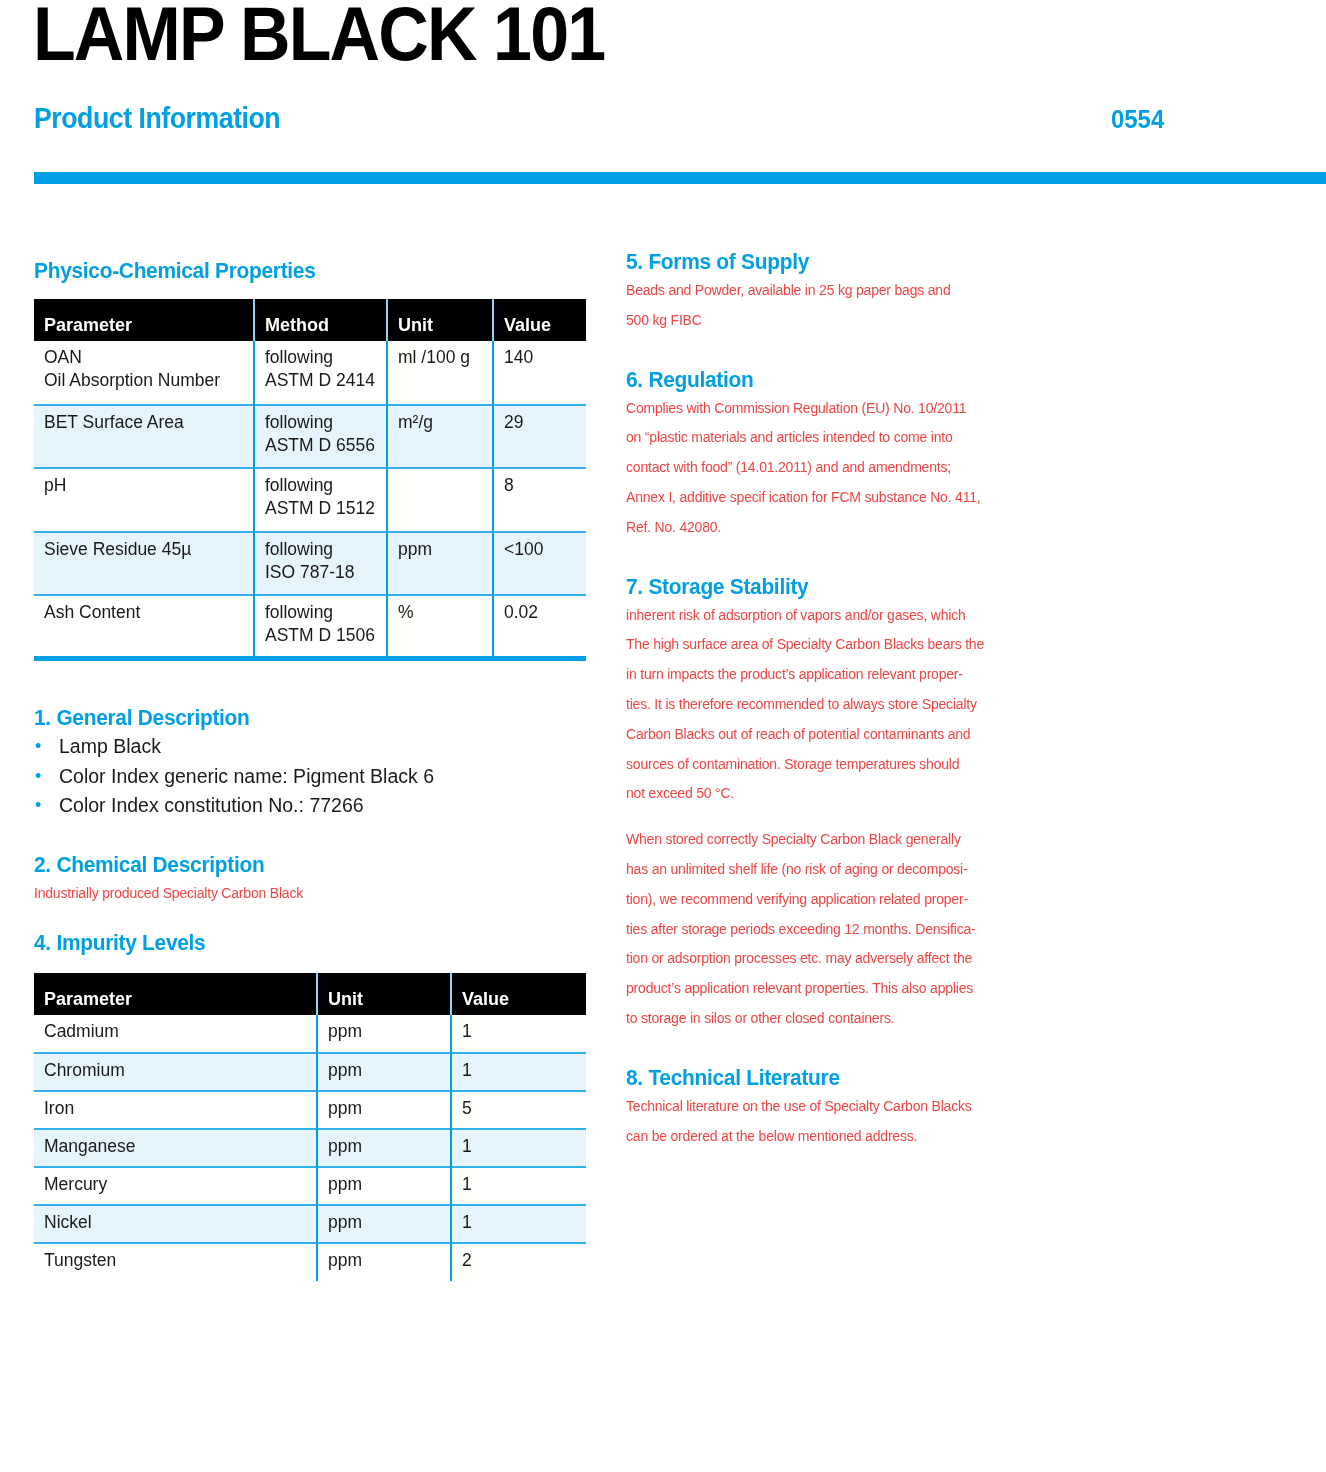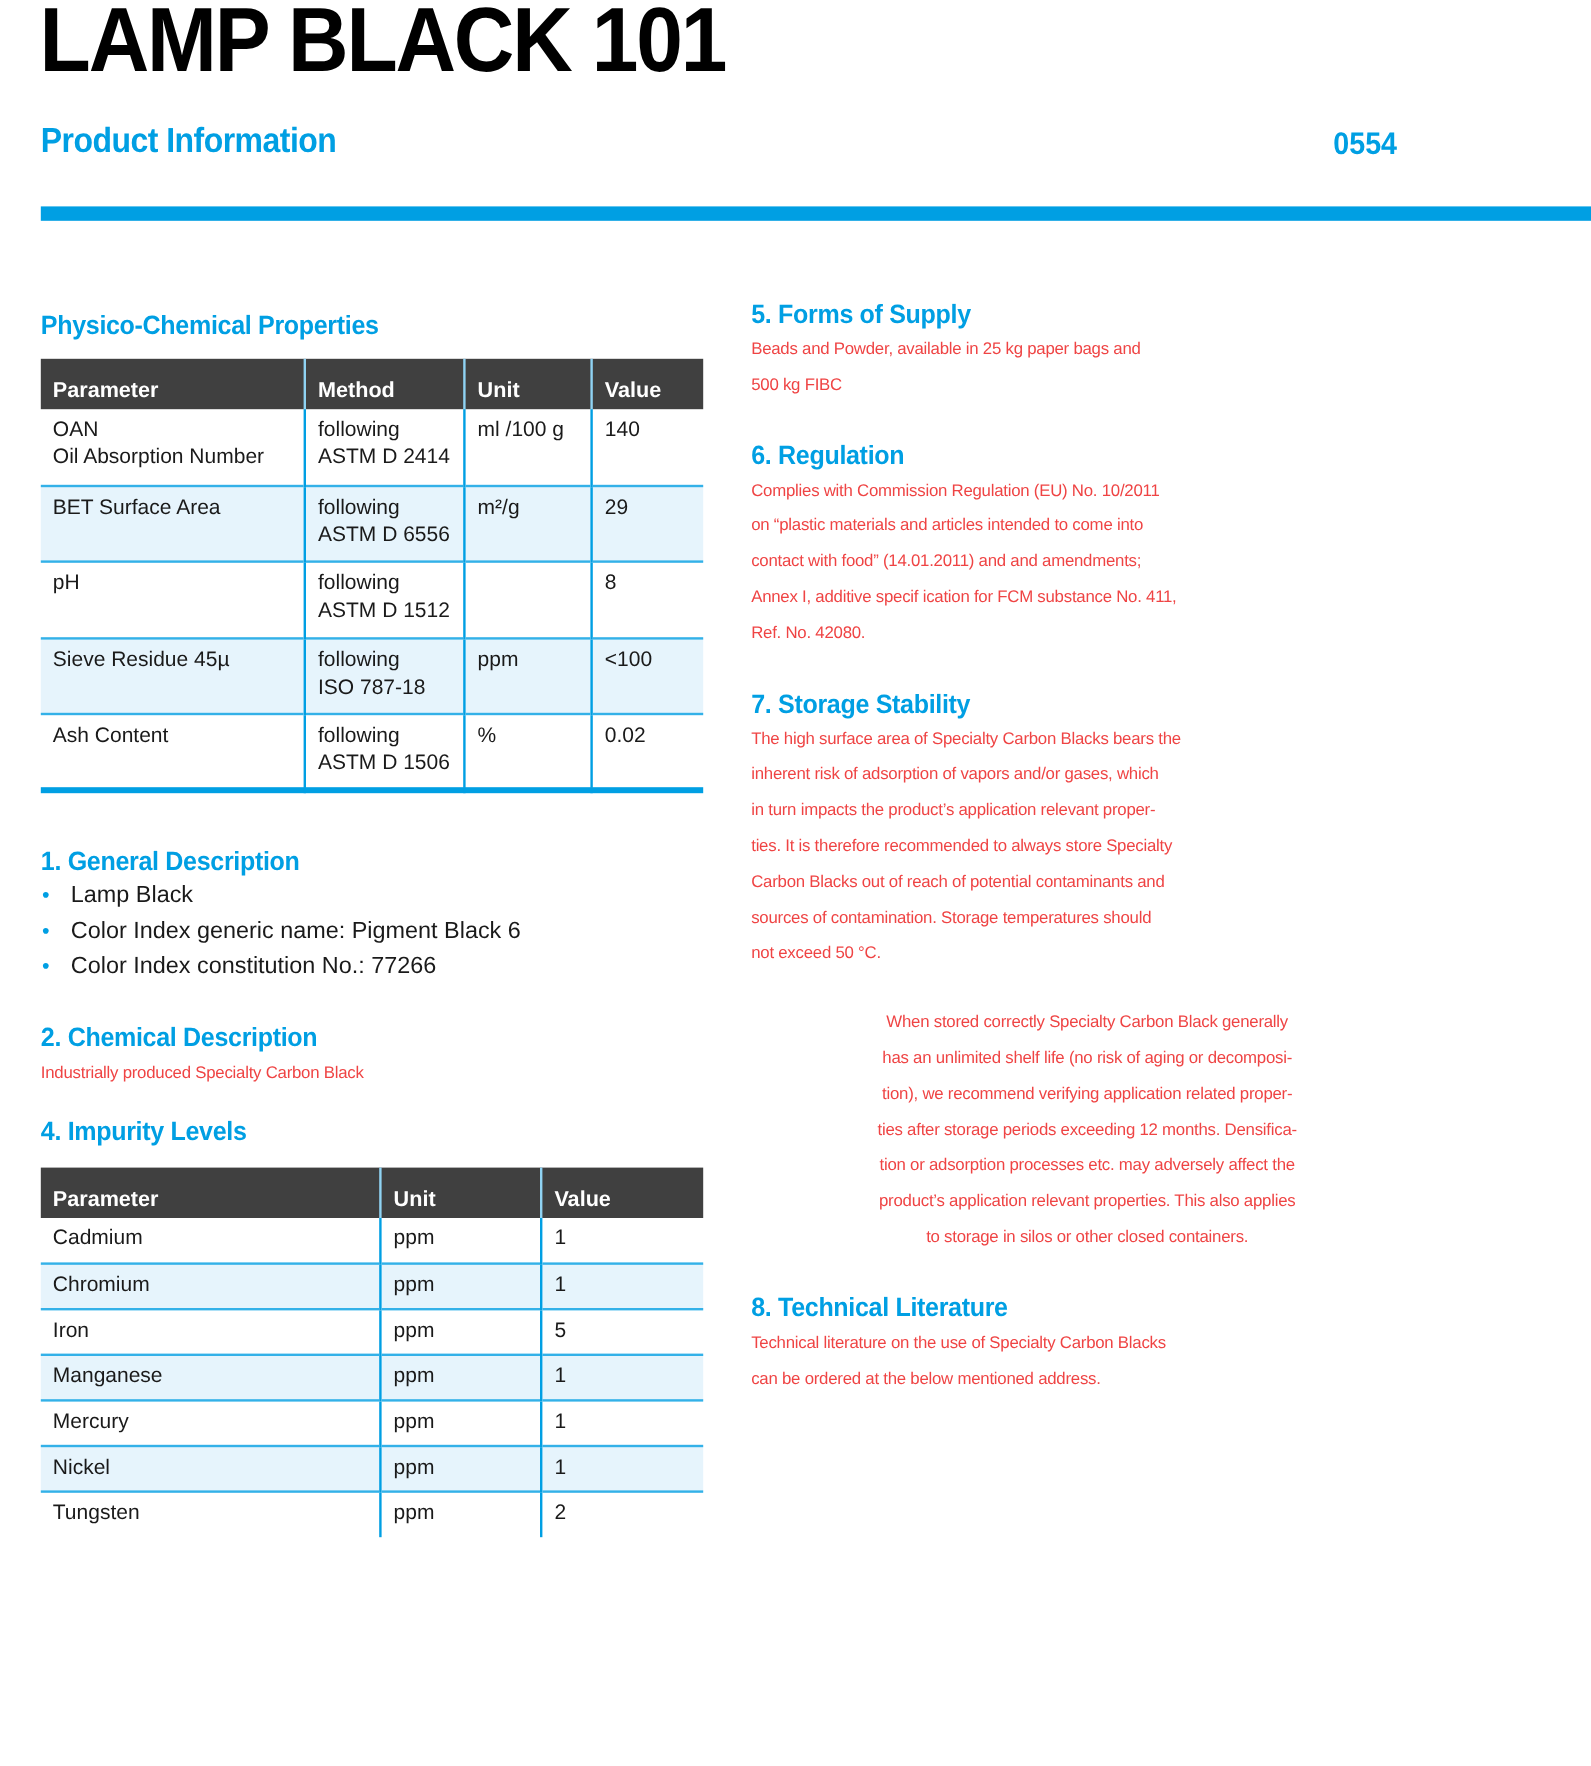--- a/index.html
+++ b/index.html
@@ -11,21 +11,21 @@
   .doc-number { position: absolute; left: 1111px; top: 104px; font-size: 26px; font-weight: bold; color: #009fe3; transform: scaleX(0.92); transform-origin: left top; }
   .header-rule { position: absolute; left: 34px; top: 172px; width: 1292px; height: 12px; background: #009fe3; }
 
   .col-left { position: absolute; left: 34px; top: 257px; width: 552px; }
   .col-right { position: absolute; left: 626px; top: 248px; width: 560px; }
 
   .h2 { font-size: 22px; font-weight: bold; color: #009fe3; letter-spacing: -0.3px; line-height: 28px; transform: scaleX(0.95); transform-origin: left top; white-space: nowrap; }
   .para { font-size: 14px; line-height: 29.8px; color: #ef4444; letter-spacing: -0.2px; }
 
   table { border-collapse: collapse; width: 552px; font-size: 17.5px; }
-  table th { background: #404040; color: #fff; font-weight: bold; text-align: left; padding: 12px 8px 5px 10px; font-size: 18px; border-left: 2px solid #8fd3f3; height: 42px; vertical-align: bottom; }
+  table th { background: #000000; color: #fff; font-weight: bold; text-align: left; padding: 12px 8px 5px 10px; font-size: 18px; border-left: 2px solid #8fd3f3; height: 42px; vertical-align: bottom; }
   table th:first-child { border-left: none; }
   table td { padding: 5px 8px 4px 10px; vertical-align: top; border-left: 2px solid #009fe3; border-top: 2px solid #33b1e8; line-height: 23px; }
   table td:first-child { border-left: none; }
   table tr:first-child td { border-top: none; }
   table tbody tr:nth-child(even) td { background: #e6f4fc; }
 
   .phys-table { margin-top: 14px; border-bottom: 5px solid #009fe3; }
   .phys-table td { height: 63.5px; }
   .phys-table col.c1 { width: 220px; }
   .phys-table col.c2 { width: 133px; }
@@ -191,29 +191,29 @@
       <div>on “plastic materials and articles intended to come into</div>
       <div>contact with food” (14.01.2011) and and amendments;</div>
       <div>Annex I, additive specif ication for FCM substance No. 411,</div>
       <div>Ref. No. 42080.</div>
     </div>
   </div>
 
   <div class="sec" style="margin-top:30px;">
     <div class="h2">7. Storage Stability</div>
     <div class="para">
+      <div>inherent risk of adsorption of vapors and/or gases, which</div>
       <div>The high surface area of Specialty Carbon Blacks bears the</div>
-      <div>inherent risk of adsorption of vapors and/or gases, which</div>
       <div>in turn impacts the product’s application relevant proper-</div>
       <div>ties. It is therefore recommended to always store Specialty</div>
       <div>Carbon Blacks out of reach of potential contaminants and</div>
       <div>sources of contamination. Storage temperatures should</div>
       <div>not exceed 50 °C.</div>
     </div>
-    <div class="para" style="margin-top:28px;text-align:center;">
+    <div class="para" style="margin-top:16px;">
       <div>When stored correctly Specialty Carbon Black generally</div>
       <div>has an unlimited shelf life (no risk of aging or decomposi-</div>
       <div>tion), we recommend verifying application related proper-</div>
       <div>ties after storage periods exceeding 12 months. Densifica-</div>
       <div>tion or adsorption processes etc. may adversely affect the</div>
       <div>product’s application relevant properties. This also applies</div>
       <div>to storage in silos or other closed containers.</div>
     </div>
   </div>
 

